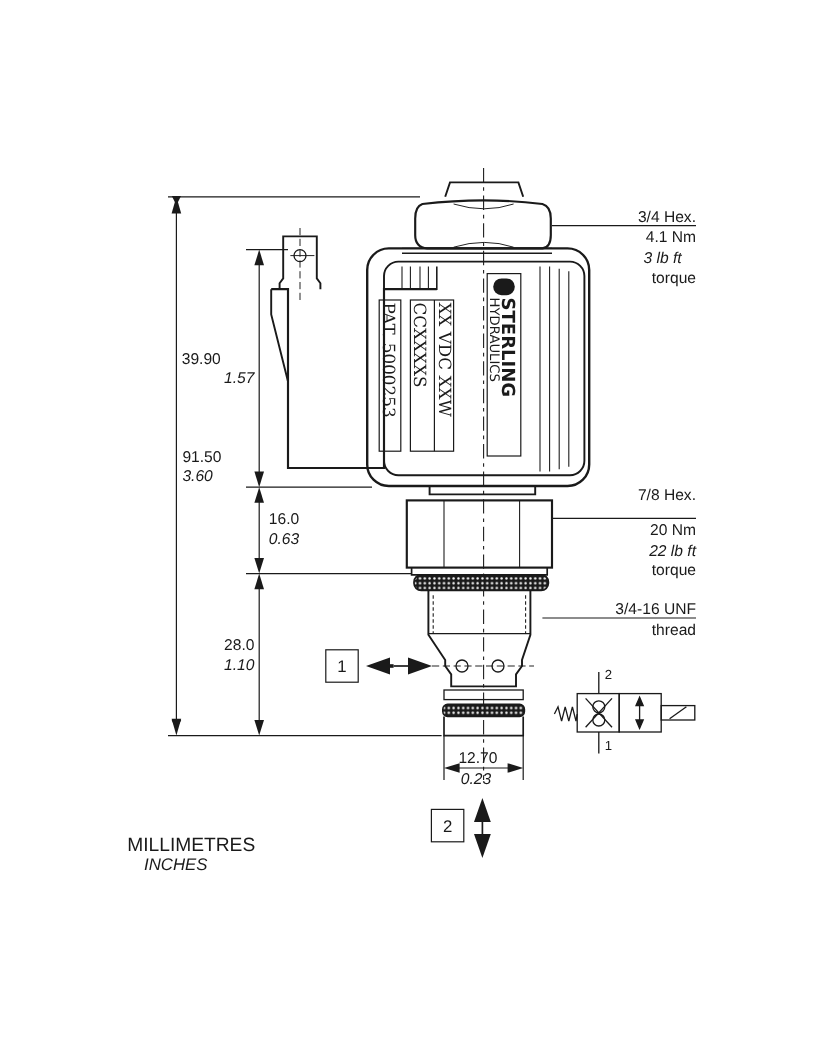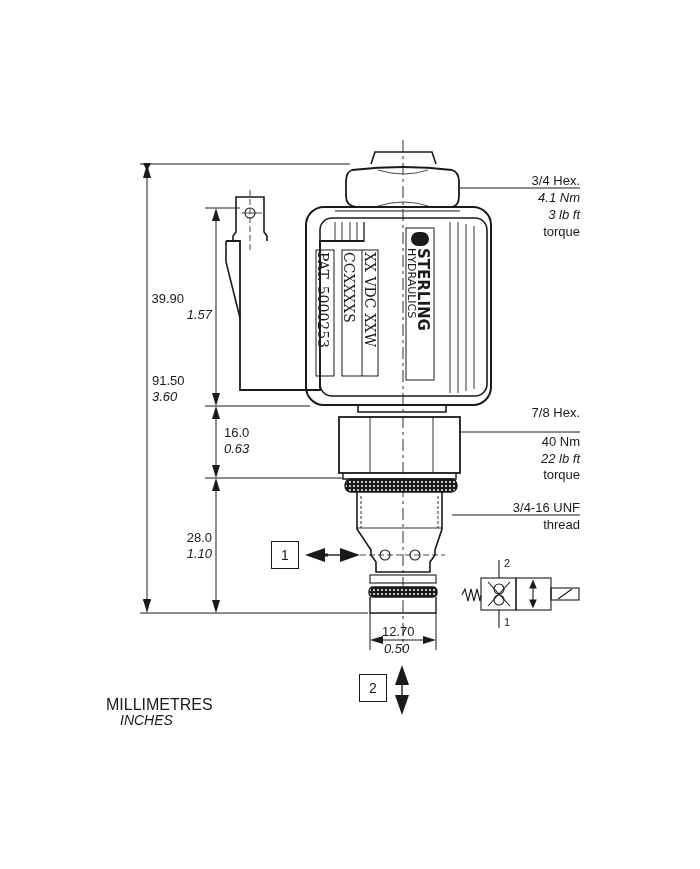--- a/index.html
+++ b/index.html
@@ -161,28 +161,28 @@
 
 <div class="vtext" style="left:331px; top:252px;">PAT.  5000253</div>
 <div class="vtext" style="left:357px; top:252px;">CCXXXXS</div>
 <div class="vtext" style="left:378px; top:252px;">XX  VDC     XXW</div>
 <div class="brand" style="left:432px; top:248px; font-size:15px;">STERLING</div>
 <div class="brand" style="left:418px; top:248px; font-size:11px; font-weight:normal;">HYDRAULICS</div>
 <div style="position:absolute; left:411px; top:232px; width:18px; height:14px; border-radius:8px; background:#1a1a1a;"></div>
 
 <div>
   <div class="lbl right" style="right:120px; top:173px;">3/4 Hex.</div>
-  <div class="lbl right" style="right:120px; top:190px;font-style:italic;">4.1 Nm</div>
-  <div class="lbl right it" style="right:120px; top:207px;">3 lb ft</div>
+  <div class="lbl right" style="right:120px; top:190px;">4.1 Nm</div>
+  <div class="lbl right it" style="right:132px; top:207px;">3 lb ft</div>
   <div class="lbl right" style="right:120px; top:224px;">torque</div>
 </div>
 
 <div>
   <div class="lbl right" style="right:120px; top:405px;">7/8 Hex.</div>
-  <div class="lbl right" style="right:120px; top:434px;">40 Nm</div>
+  <div class="lbl right" style="right:120px; top:434px;">20 Nm</div>
   <div class="lbl right it" style="right:120px; top:451px;">22 lb ft</div>
   <div class="lbl right" style="right:120px; top:467px;">torque</div>
 </div>
 
 <div>
   <div class="lbl right" style="right:120px; top:500px;">3/4-16 UNF</div>
   <div class="lbl right" style="right:120px; top:517px;">thread</div>
 </div>
 
 <div class="lbl right" style="right:516px; top:291px;">39.90</div>
@@ -191,21 +191,21 @@
 <div class="lbl" style="left:152px; top:373px;">91.50</div>
 <div class="lbl it" style="left:152px; top:389px;">3.60</div>
 
 <div class="lbl" style="left:224px; top:425px;">16.0</div>
 <div class="lbl it" style="left:224px; top:441px;">0.63</div>
 
 <div class="lbl right" style="right:488px; top:530px;">28.0</div>
 <div class="lbl right it" style="right:488px; top:546px;">1.10</div>
 
 <div class="lbl" style="left:382px; top:624px;">12.70</div>
-<div class="lbl it" style="left:384px; top:641px;">0.50</div>
+<div class="lbl it" style="left:384px; top:641px;">0.23</div>
 
 <div class="box-lbl" style="left:271px; top:541px;">1</div>
 <div class="box-lbl" style="left:359px; top:674px;">2</div>
 
 <div class="lbl" style="left:504px; top:556px; font-size:11px;">2</div>
 <div class="lbl" style="left:504px; top:615px; font-size:11px;">1</div>
 
 <div class="lbl" style="left:106px; top:697px; font-size:16px;">MILLIMETRES</div>
 <div class="lbl it" style="left:120px; top:713px; font-size:14px;">INCHES</div>
 

